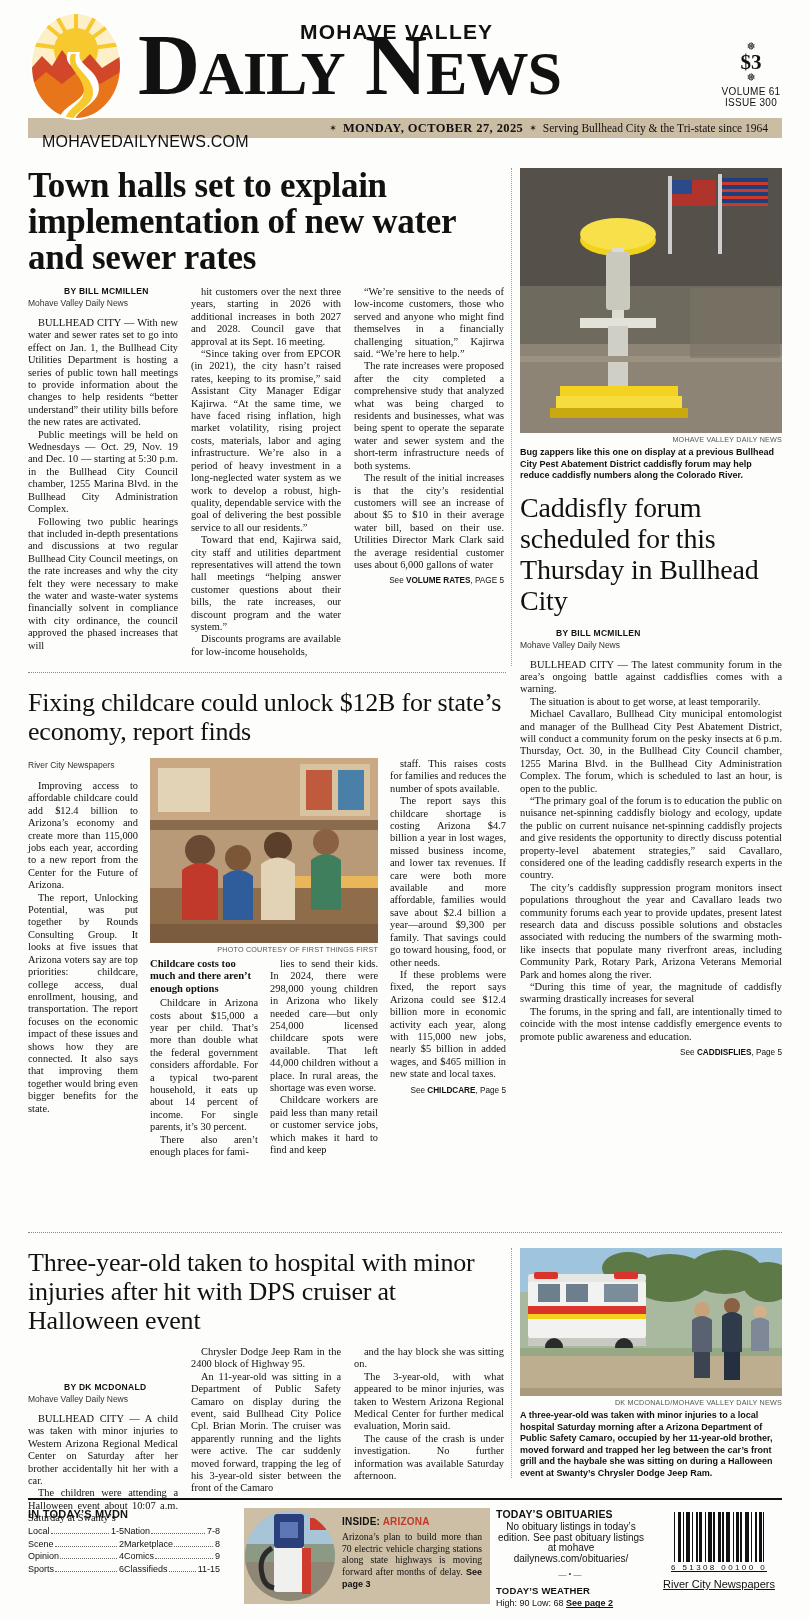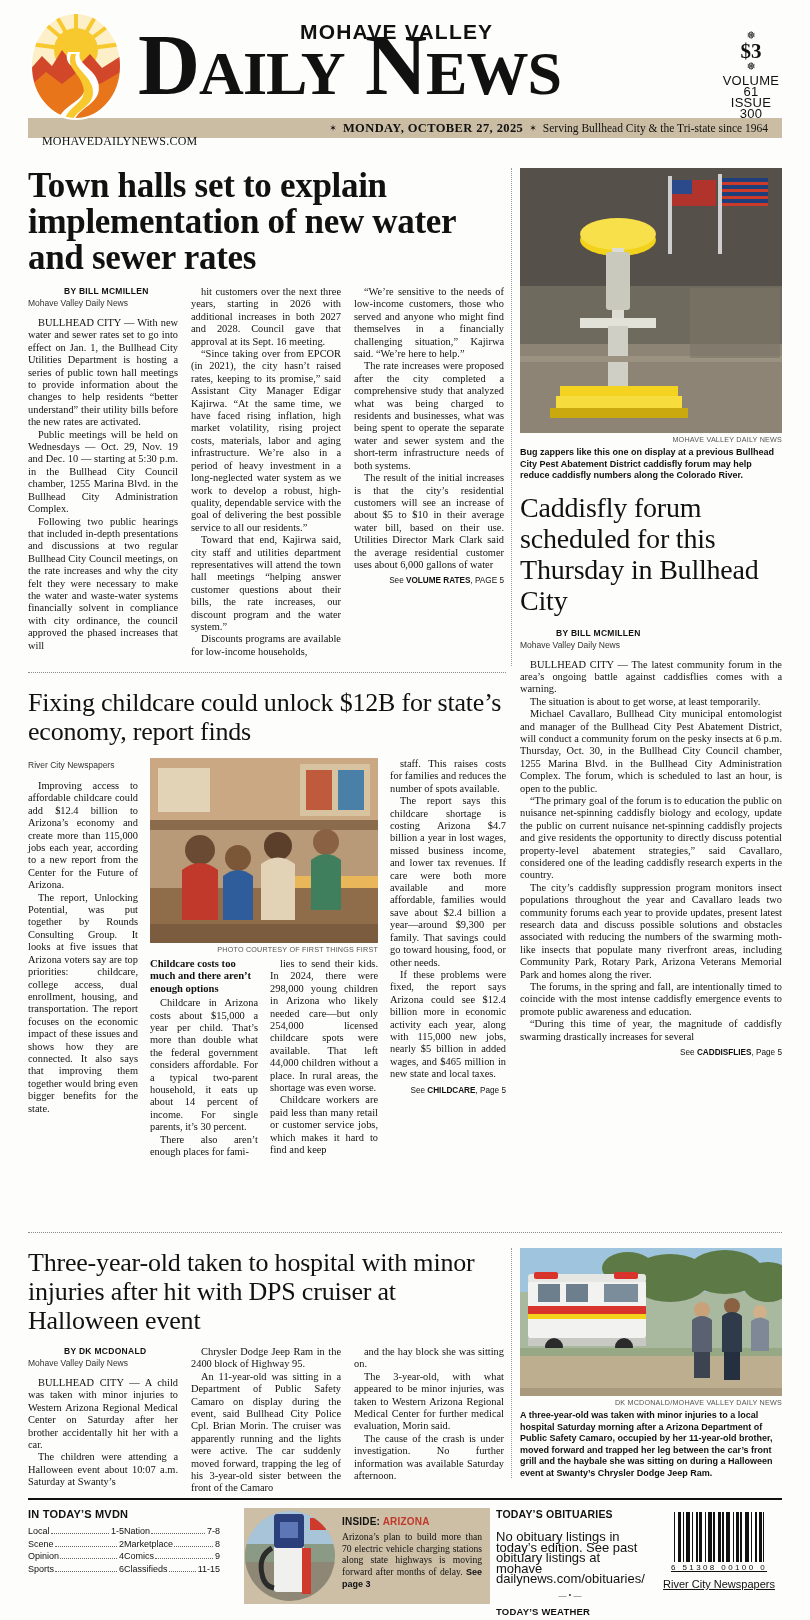--- a/index.html
+++ b/index.html
@@ -26,28 +26,28 @@
     position:absolute;left:0;top:8px;
     font-family:"Liberation Serif", serif;
     font-weight:bold;font-size:86px;line-height:86px;
     letter-spacing:-1px;
     margin-left:8px;
   }
   .bigname .sm{font-size:62px;}
   .price-box{width:62px;flex:0 0 62px;text-align:center;padding-top:18px;}
   .price-orn{font-size:11px;line-height:9px;color:#222;}
   .price{font-family:"Liberation Serif",serif;font-weight:bold;font-size:21px;line-height:22px;}
-  .vol{font-family:"Liberation Sans",sans-serif;font-size:13px;line-height:11px;letter-spacing:.3px;margin-top:4px;}
+  .vol{font-family:"Liberation Sans",sans-serif;font-size:10px;line-height:11px;letter-spacing:.3px;margin-top:4px;}
 
   .ribbon{
     margin:0 28px;height:20px;background:#cbbda4;
     display:flex;align-items:center;justify-content:space-between;
     padding:0 14px;box-sizing:border-box;
   }
-  .ribbon .site{font-family:Liberation Serif, serif;font-size:12px;letter-spacing:.2px;margin-top:27px;}
+  .ribbon .site{font-family:Liberation Sans, sans-serif;font-size:16px;letter-spacing:.2px;margin-top:27px;}
   .ribbon .date{font-family:"Liberation Serif",serif;font-weight:bold;font-size:12.5px;letter-spacing:.4px;}
   .ribbon .tag{font-family:"Liberation Serif",serif;font-size:11.5px;}
   .star{display:inline-block;font-size:9px;vertical-align:2px;margin:0 6px;}
 
   
   .hr-dot{border-top:1px dotted #8a8a8a;height:0;}
   .byline{font-family:"Liberation Sans",sans-serif;font-weight:bold;font-size:8.5px;letter-spacing:.3px;text-transform:uppercase;padding-left:36px;}
   .byorg{font-family:"Liberation Sans",sans-serif;font-size:8.5px;color:#333;margin-top:2px;}
   .body-col{font-family:"Liberation Serif",serif;font-size:10.4px;line-height:12.4px;text-align:justify;hyphens:auto;}
   .body-col p{margin:0;text-indent:10px;}
@@ -105,21 +105,21 @@
   .inside{width:246px;height:96px;background:#cdbfa6;display:flex;overflow:hidden;}
   .inside-photo{width:92px;flex:0 0 92px;position:relative;overflow:hidden;}
   .inside-txt{padding:8px 8px 0 6px;box-sizing:border-box;flex:1;}
   .inside-txt .lbl{font-family:"Liberation Sans",sans-serif;font-weight:bold;font-size:10px;letter-spacing:.2px;}
   .inside-txt .lbl .az{color:#c0392b;}
   .inside-txt p{margin:4px 0 0 0;font-family:"Liberation Serif",serif;font-size:9.6px;line-height:11.6px;text-align:justify;}
   .inside-txt p b{font-family:"Liberation Sans",sans-serif;font-weight:bold;font-size:9px;}
 
   .obit{width:150px;padding:0 10px 0 6px;}
   .obit h3{margin:0;font-family:"Liberation Sans",sans-serif;font-size:10.5px;font-weight:bold;letter-spacing:.2px;}
-  .obit p{margin:12px 0 0 0;font-family:"Liberation Sans",sans-serif;font-size:13px;line-height:10.6px;}
+  .obit p{margin:2px 0 0 0;font-family:"Liberation Sans",sans-serif;font-size:10px;line-height:10.6px;text-align:center;}
   .obit .sep{margin:6px 0 6px 0;font-size:8px;color:#333;text-align:center;letter-spacing:2px;}
   .obit h4{margin:0;font-family:"Liberation Sans",sans-serif;font-size:9.5px;font-weight:bold;letter-spacing:.2px;}
   .obit .wx{font-family:"Liberation Sans",sans-serif;font-size:9px;margin-top:2px;}
   .obit .wx b{font-weight:bold;text-decoration:underline;}
 
   .bcode{flex:1;text-align:center;padding-top:4px;text-decoration:underline;}
   .bars{height:50px;display:flex;justify-content:center;align-items:flex-end;gap:0;}
   .bars i{display:block;background:#111;height:50px;}
   .bnum{font-family:"Liberation Sans",sans-serif;font-size:8px;letter-spacing:2.4px;margin-top:1px;}
   .bpub{font-family:"Liberation Sans",sans-serif;font-size:11px;margin-top:6px;}
@@ -265,22 +265,22 @@
       <div class="byline">BY BILL MCMILLEN</div>
       <div class="byorg">Mohave Valley Daily News</div>
     </div>
 
     <div class="body-col" style="margin-top:9px;">
       <p>BULLHEAD CITY — The latest community forum in the area’s ongoing battle against caddisflies comes with a warning.</p>
       <p>The situation is about to get worse, at least temporarily.</p>
       <p>Michael Cavallaro, Bullhead City municipal entomologist and manager of the Bullhead City Pest Abatement District, will conduct a community forum on the pesky insects at 6 p.m. Thursday, Oct. 30, in the Bullhead City Council chamber, 1255 Marina Blvd. in the Bullhead City Administration Complex. The forum, which is scheduled to last an hour, is open to the public.</p>
       <p>“The primary goal of the forum is to education the public on nuisance net-spinning caddisfly biology and ecology, update the public on current nuisance net-spinning caddisfly projects and give residents the opportunity to directly discuss potential property-level abatement strategies,” said Cavallaro, considered one of the leading caddisfly research experts in the country.</p>
       <p>The city’s caddisfly suppression program monitors insect populations throughout the year and Cavallaro leads two community forums each year to provide updates, present latest research data and discuss possible solutions and obstacles associated with reducing the numbers of the swarming moth-like insects that populate many riverfront areas, including Community Park, Rotary Park, Arizona Veterans Memorial Park and homes along the river.</p>
+      <p>“During this time of year, the magnitude of caddisfly swarming drastically increases for several</p>
       <p>The forums, in the spring and fall, are intentionally timed to coincide with the most intense caddisfly emergence events to promote public awareness and education.</p>
-      <p>“During this time of year, the magnitude of caddisfly swarming drastically increases for several</p>
     </div>
     <div class="jump">
       <span>See</span>
       <b>CADDISFLIES</b><span>, Page 5</span>
     </div>
   </div>
 
   <div style="position:absolute;left:28px;top:672px;width:478px;" class="hr-dot"></div>
 
   <div class="child">
@@ -353,21 +353,21 @@
         </div>
       </div>
     </div>
   </div>
 
   <div style="position:absolute;left:28px;top:1232px;width:754px;" class="hr-dot"></div>
 
   <div class="dps">
     <h2>Three-year-old taken to hospital with minor injuries after hit with DPS cruiser at Halloween event</h2>
     <div class="cols">
-      <div style="width:150px;">
+      <div style="width:150px;margin-top:36px;">
         <div class="byline">BY DK MCDONALD</div>
         <div class="byorg">Mohave Valley Daily News</div>
         <div class="body-col" style="margin-top:9px;">
           <p>BULLHEAD CITY — A child was taken with minor injuries to Western Arizona Regional Medical Center on Saturday after her brother accidentally hit her with a car.</p>
           <p>The children were attending a Halloween event about 10:07 a.m. Saturday at Swanty’s</p>
         </div>
       </div>
       <div style="width:150px;">
         <div class="body-col">
           <p>Chrysler Dodge Jeep Ram in the 2400 block of Highway 95.</p>

